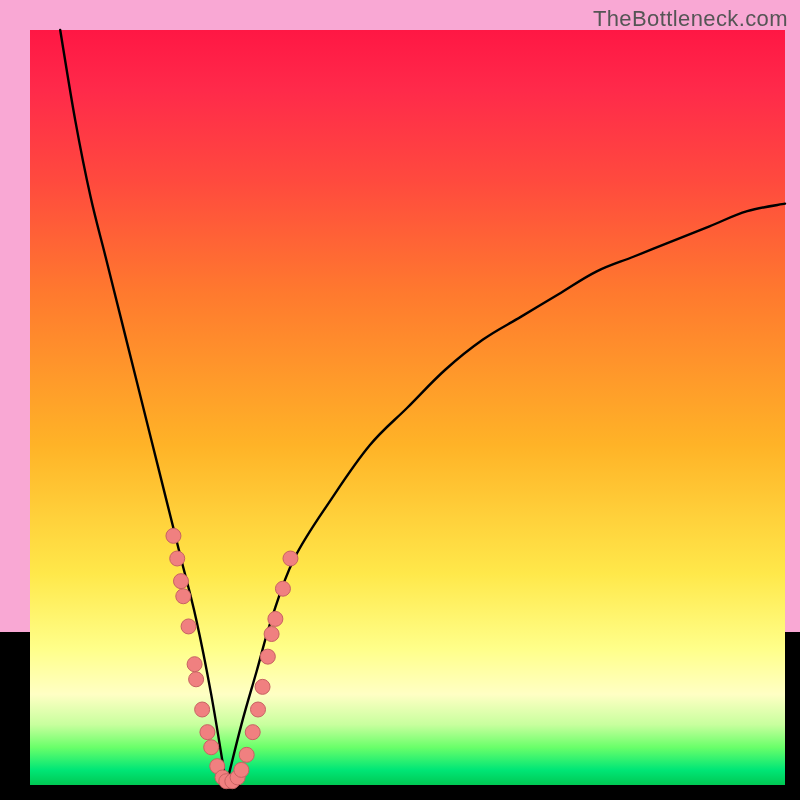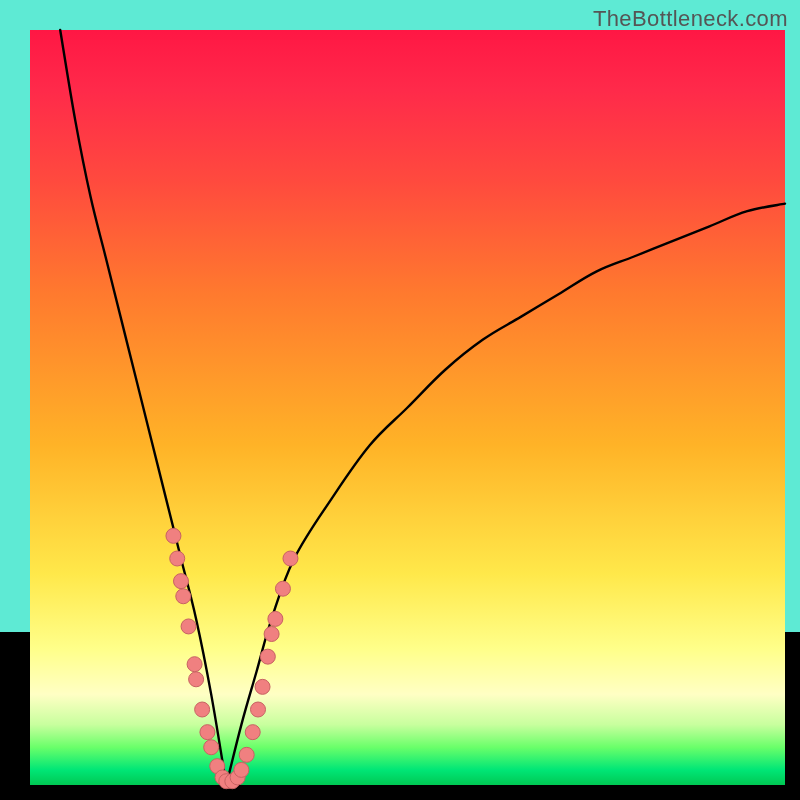--- a/index.html
+++ b/index.html
@@ -8,21 +8,21 @@
     width: 800px;
     height: 800px;
     overflow: hidden;
     background: #000;
     font-family: Arial, Helvetica, sans-serif;
   }
   .frame {
     position: relative;
     width: 800px;
     height: 632px;
-    background: #5eead4;
+    background: #f9a8d4;
   }
   .plot-area {
     position: absolute;
     left: 30px;
     top: 30px;
     width: 755px;
     height: 755px;
     
     background: linear-gradient(
       to bottom,

